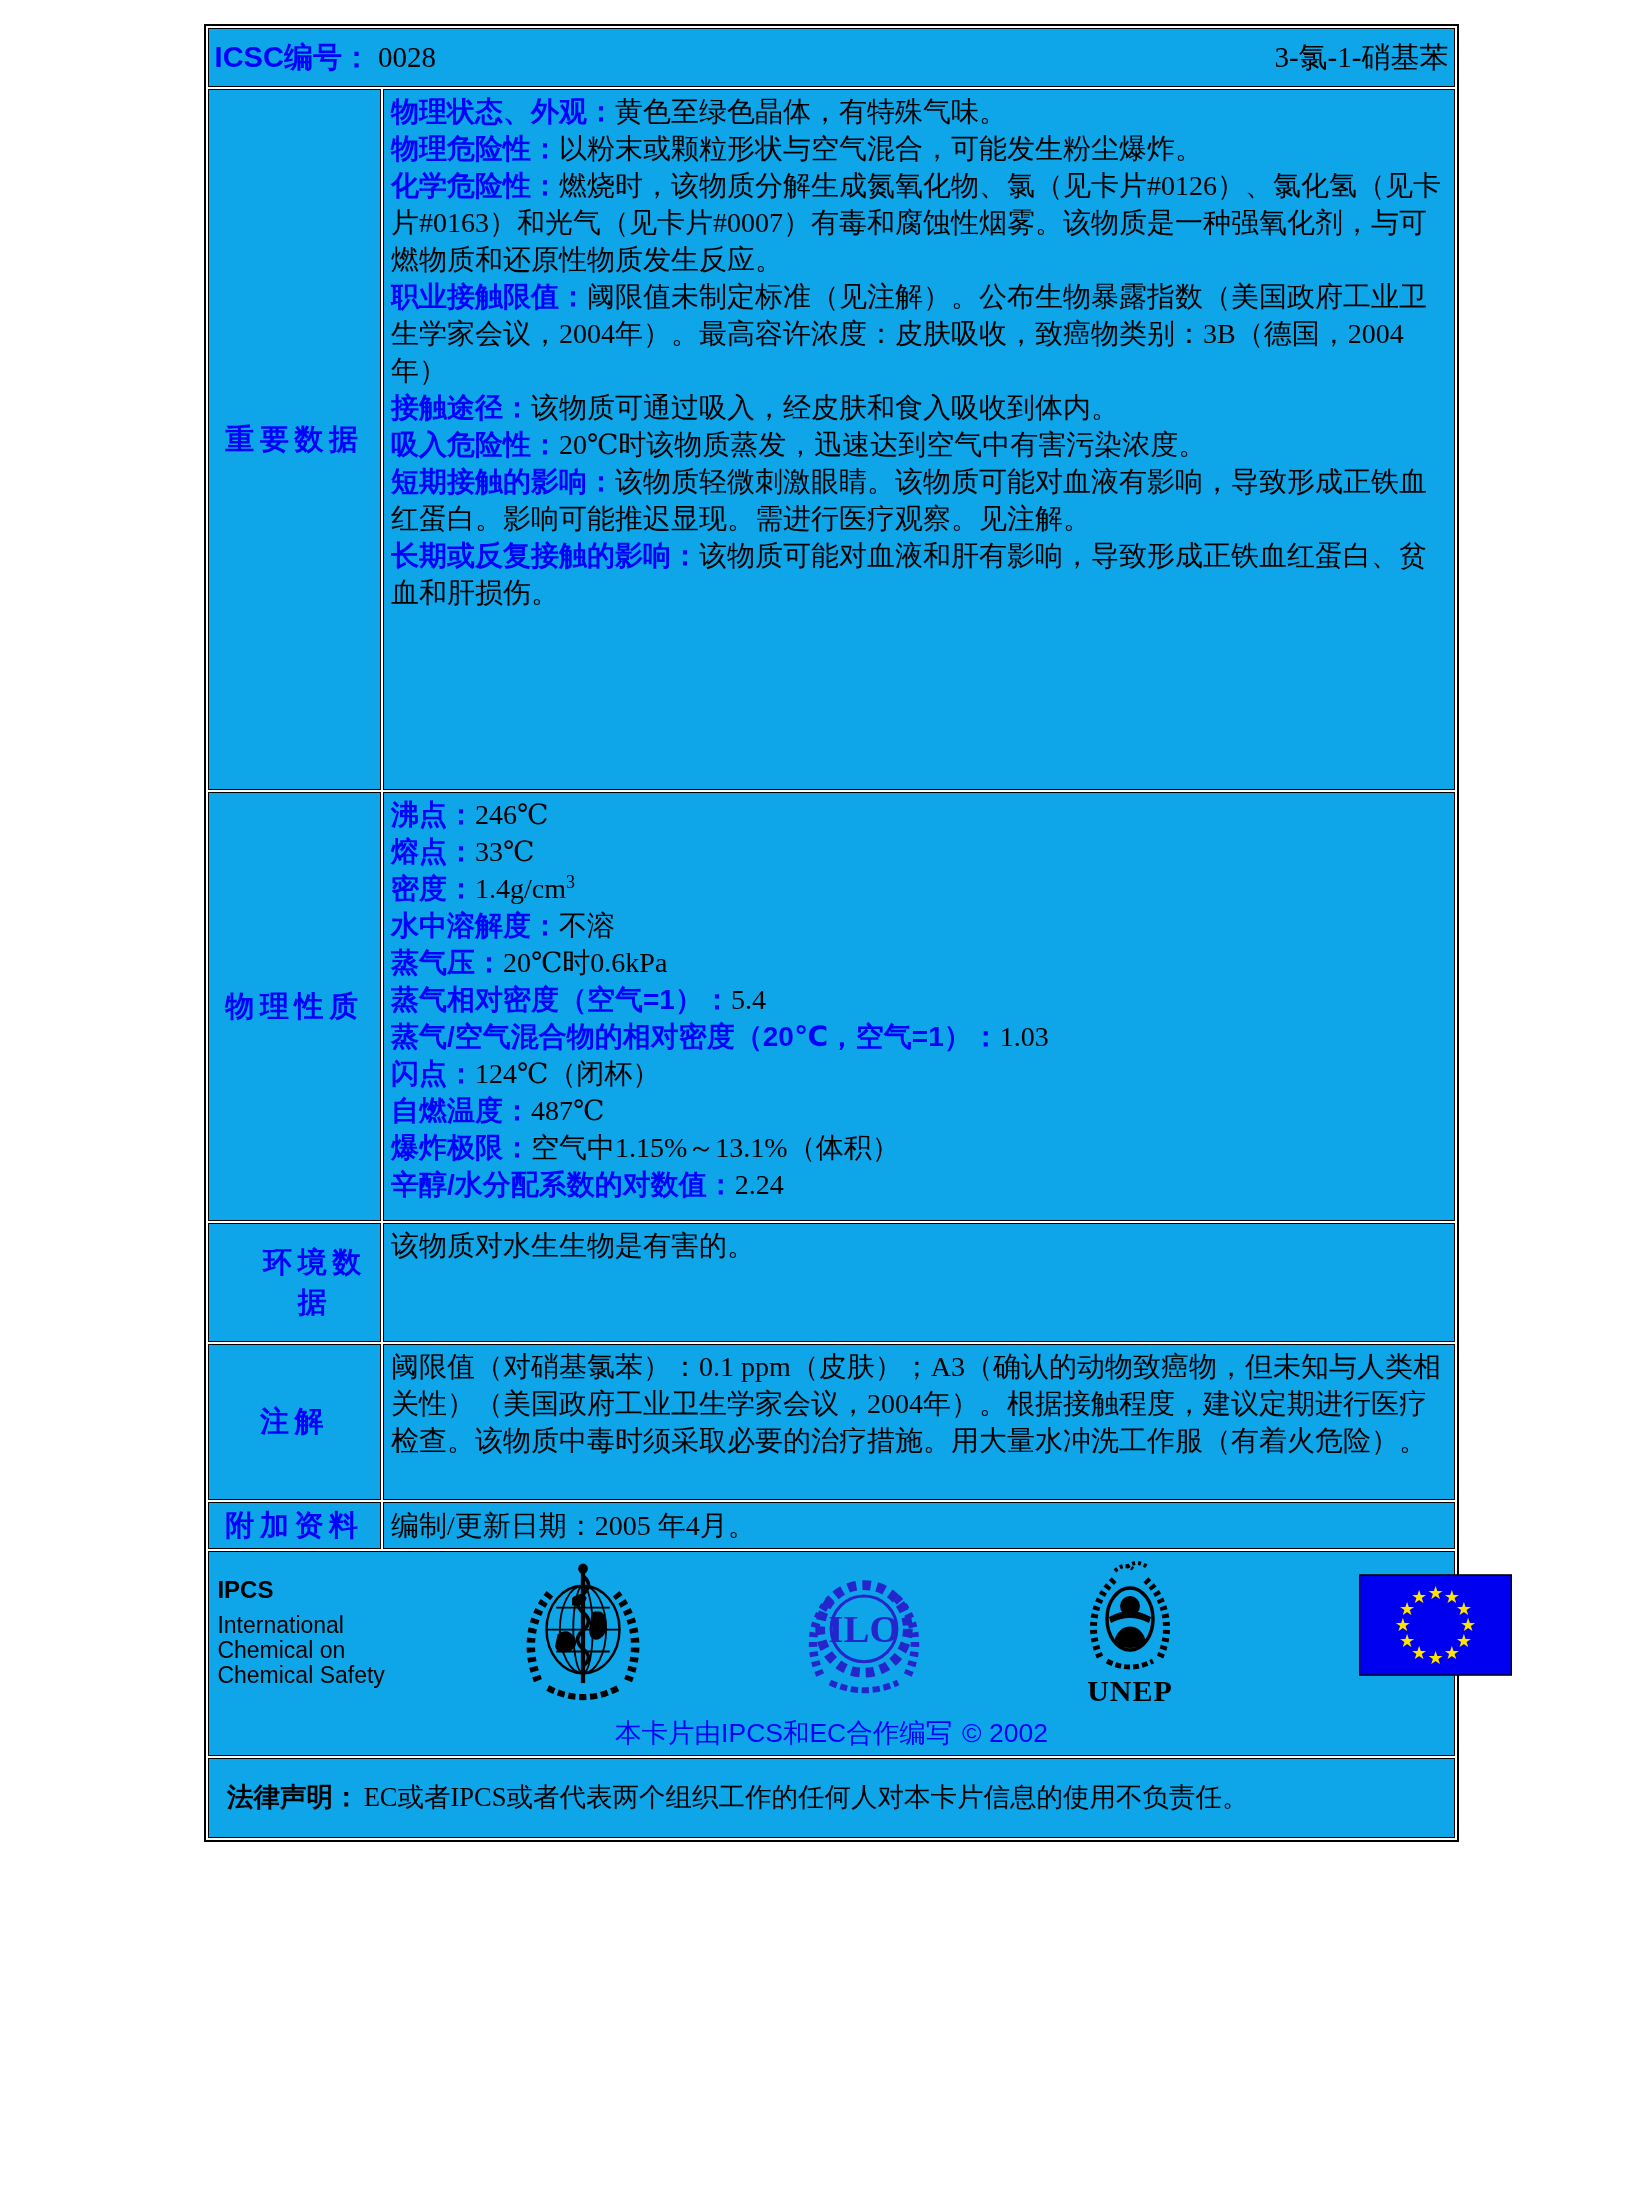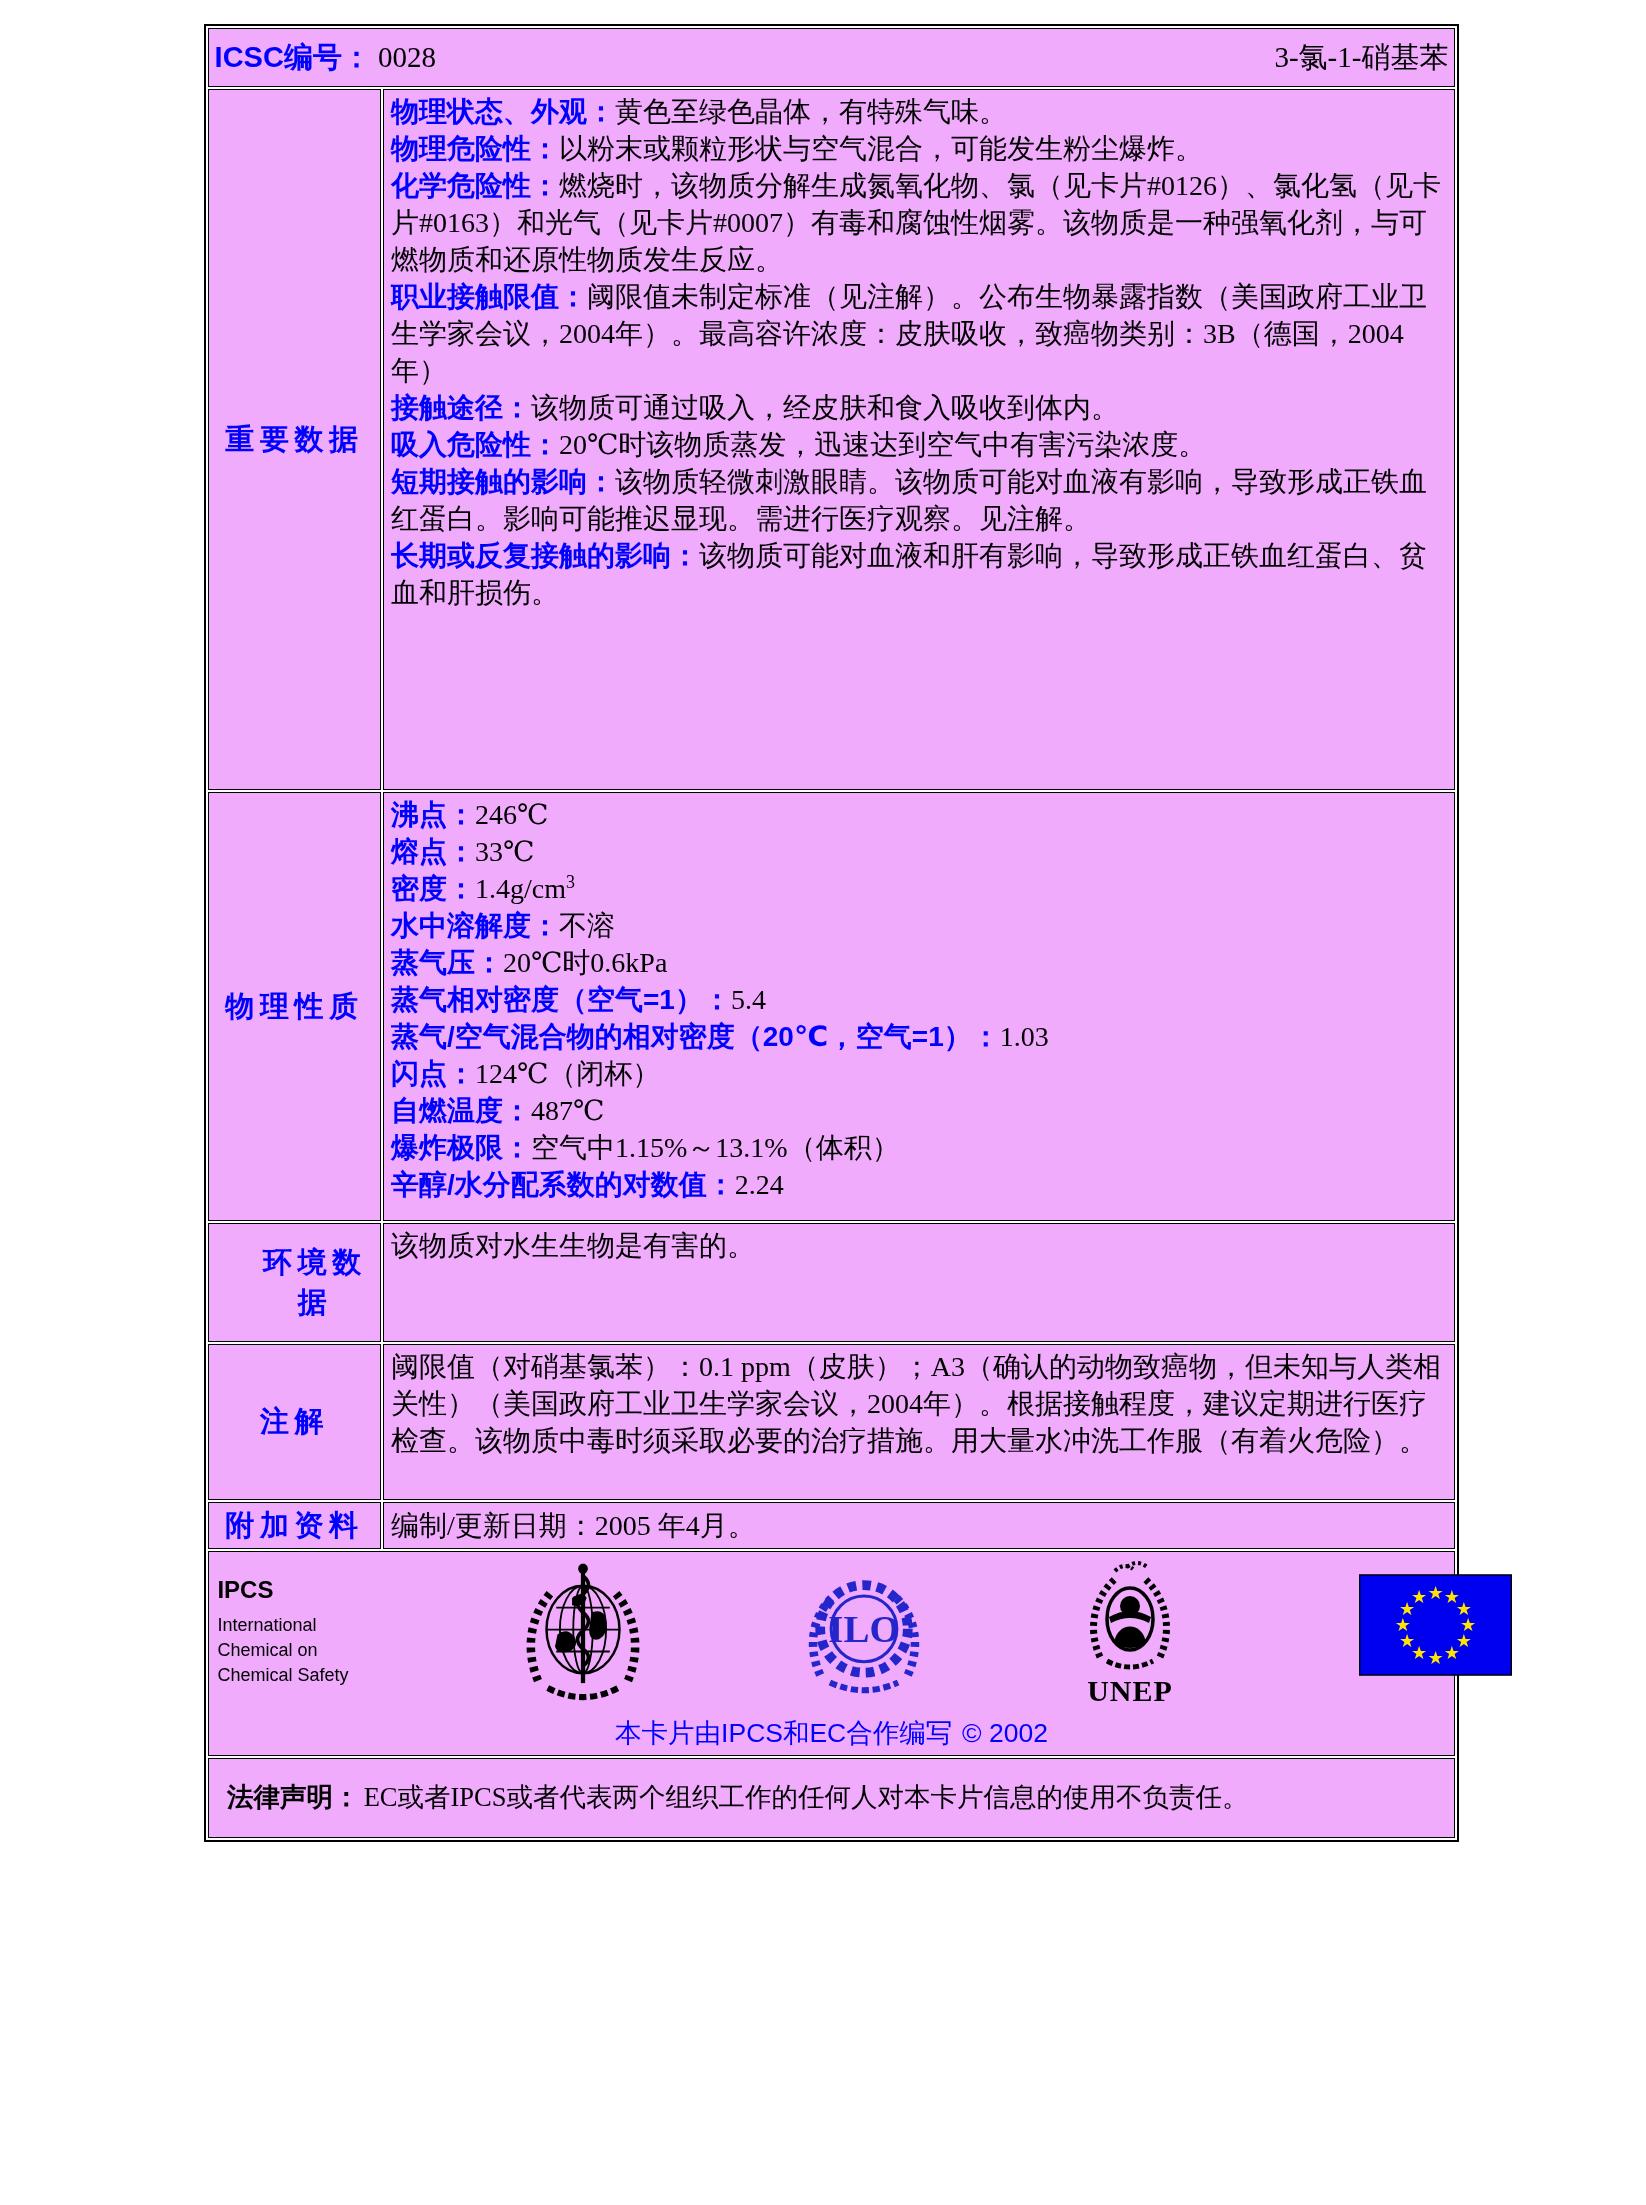--- a/index.html
+++ b/index.html
@@ -20,21 +20,21 @@
     font-family:"Liberation Sans","DejaVu Sans",sans-serif;
     font-weight:bold;color:var(--title-red);
     font-size:40px;letter-spacing:25px;text-indent:25px;line-height:50px;
   }
   table.card{
     border-collapse:separate;border-spacing:2.1px;
     border:2.8px solid #000;background:#fff;
     margin-left:204px;margin-top:24px;
     width:1255px;table-layout:fixed;
   }
-  td{border:1.4px solid #000;background:#f0abfc;vertical-align:top;}
+  td{border:1.4px solid #000;background:#0ea5e9;vertical-align:top;}
   td.hdr-cell{height:57px;vertical-align:middle;padding:0 5.6px;}
   .hdr-flex{display:flex;justify-content:space-between;align-items:center;font-size:29px;}
   .hdr-left .k{margin-right:7px;}
   .hdr-num{font-family:"Liberation Serif","DejaVu Serif",serif;}
   .hdr-right{text-align:right;}
   td.lbl{
     vertical-align:middle;text-align:center;
     color:var(--label-blue);
     font-family:"Liberation Sans","DejaVu Sans",sans-serif;
     font-weight:bold;font-size:29px;letter-spacing:5.6px;
@@ -55,21 +55,21 @@
   .h-additional{height:43px;}
   td.v-mid{vertical-align:middle;}
   td.logos-cell{height:187px;vertical-align:top;padding:7px 5.6px 4.2px 5.6px;}
   .logos-strip{display:flex;align-items:center;height:146px;gap:44px;}
   .ipcs-block{
     width:174px;flex:0 0 auto;
     font-family:"Liberation Sans","DejaVu Sans",sans-serif;color:var(--ink);
     padding-left:2.8px;
   }
   .ipcs-title{font-weight:bold;font-size:24px;margin-bottom:9.8px;}
-  .ipcs-line{font-size:18px;line-height:25px;}
+  .ipcs-line{font-size:23px;line-height:25px;}
   .logo{flex:0 0 auto;}
   .logo-who{margin-left:80px;}
   .logo-ilo{margin-left:108px;}
   .logo-unep{margin-left:105px;}
   .logo-eu{margin-left:129px;margin-bottom:14px;}
   .caption{
     text-align:center;margin-top:9.8px;
     font-family:"Liberation Sans","DejaVu Sans",sans-serif;
     font-weight:normal;color:var(--label-blue);font-size:26.5px;
   }

